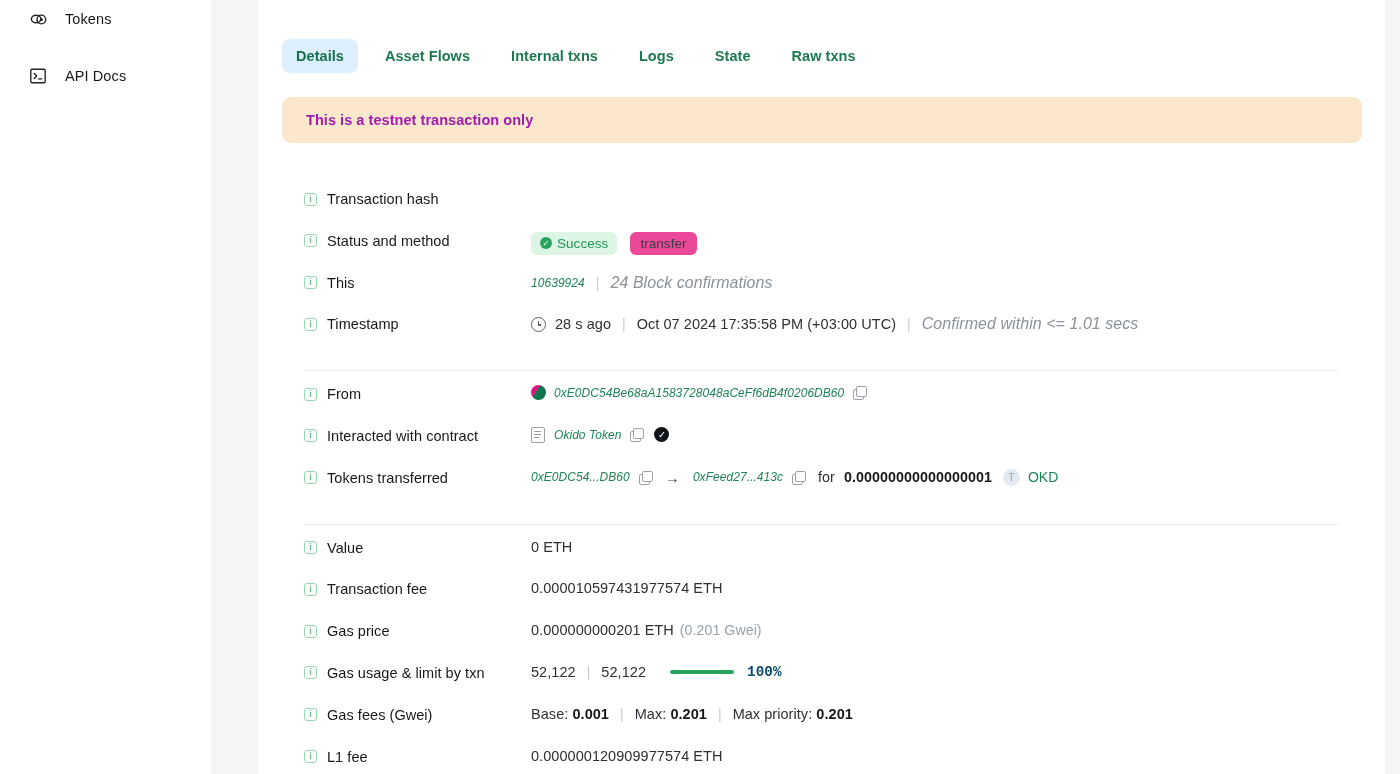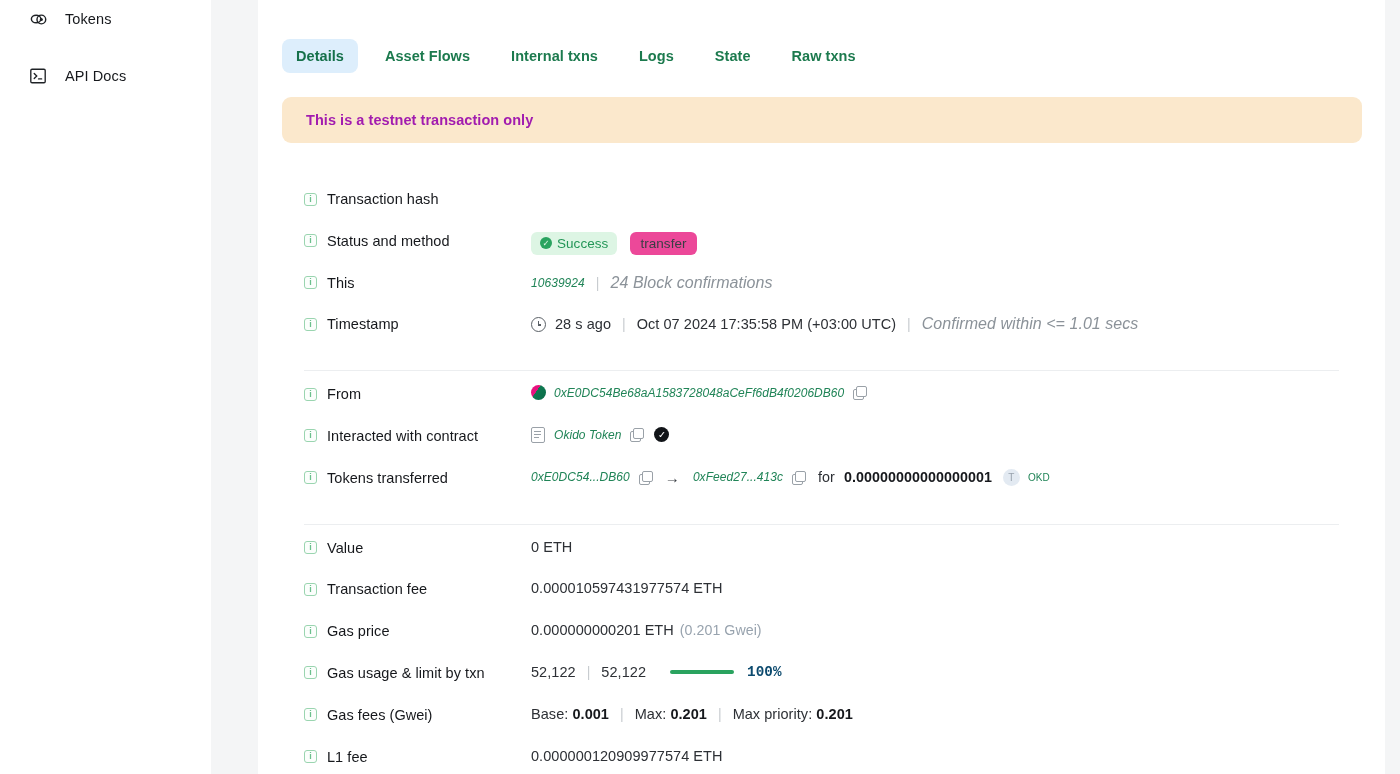--- a/index.html
+++ b/index.html
@@ -172,21 +172,21 @@
   }
 
   .arrow-ico { color: #3a3e44; margin: 0 13px; font-size: 15px; }
   .for-txt { color: #2d3035; margin: 0 9px 0 13px; font-size: 14.3px; }
   .amount { color: #16181c; font-weight: 700; font-size: 14.3px; letter-spacing: .05px; }
   .token-chip {
     width: 17px; height: 17px; border-radius: 50%; background: #e3eaf2;
     display: inline-flex; align-items: center; justify-content: center;
     color: #98a2ad; font-size: 10px; margin: 0 8px 0 11px; flex: 0 0 17px;
   }
-  .token-sym { color: #208457; font-size: 10px; cursor: pointer; }
+  .token-sym { color: #208457; font-size: 14px; cursor: pointer; }
 
   .gwei-note { color: #98a3ae; margin-left: 6px; font-size: 14.2px; }
 
   
   .gas-bar {
     width: 64px; height: 3.4px; border-radius: 2px; background: #2aa35f;
     margin: 0 13px 0 24px; flex: 0 0 64px;
   }
   .gas-pct { color: #0c4a6e; font-weight: 700; font-size: 14.3px; font-family: Liberation Mono, monospace; }
 

